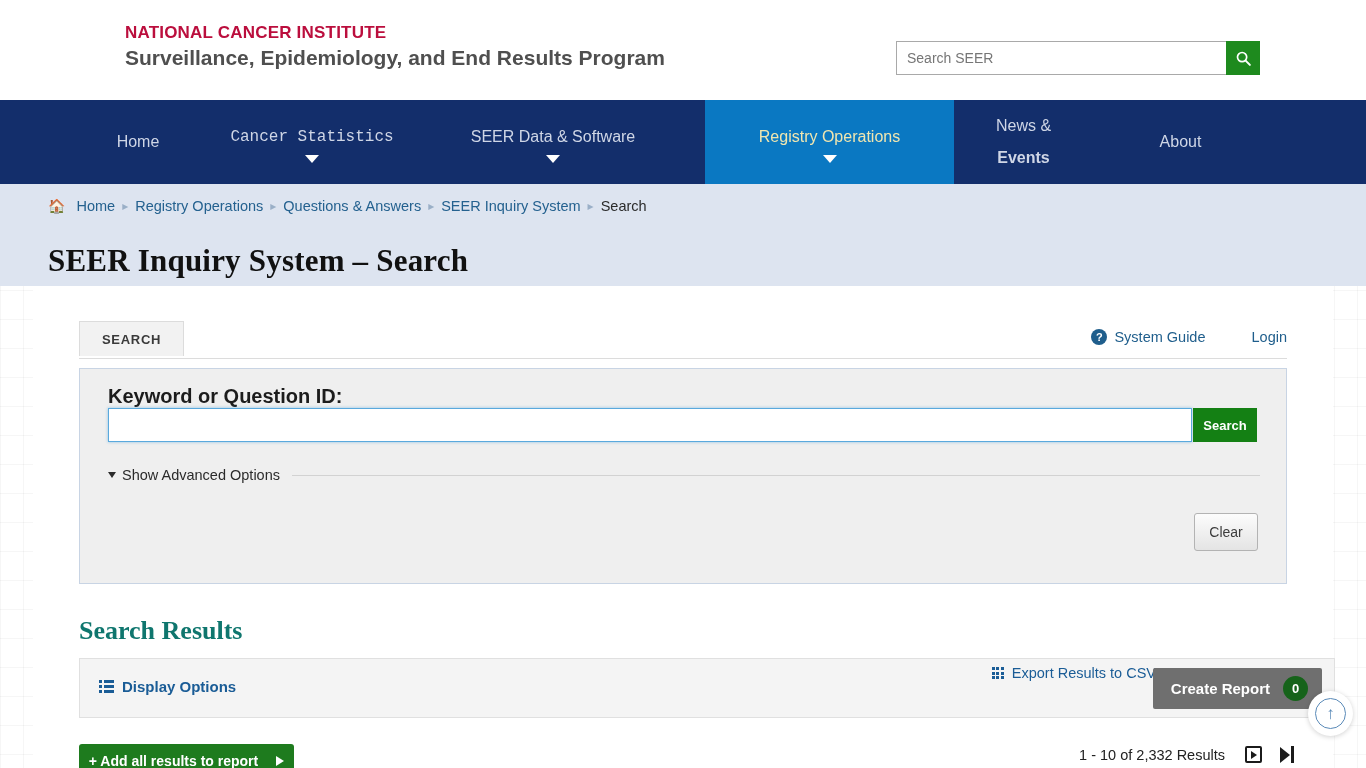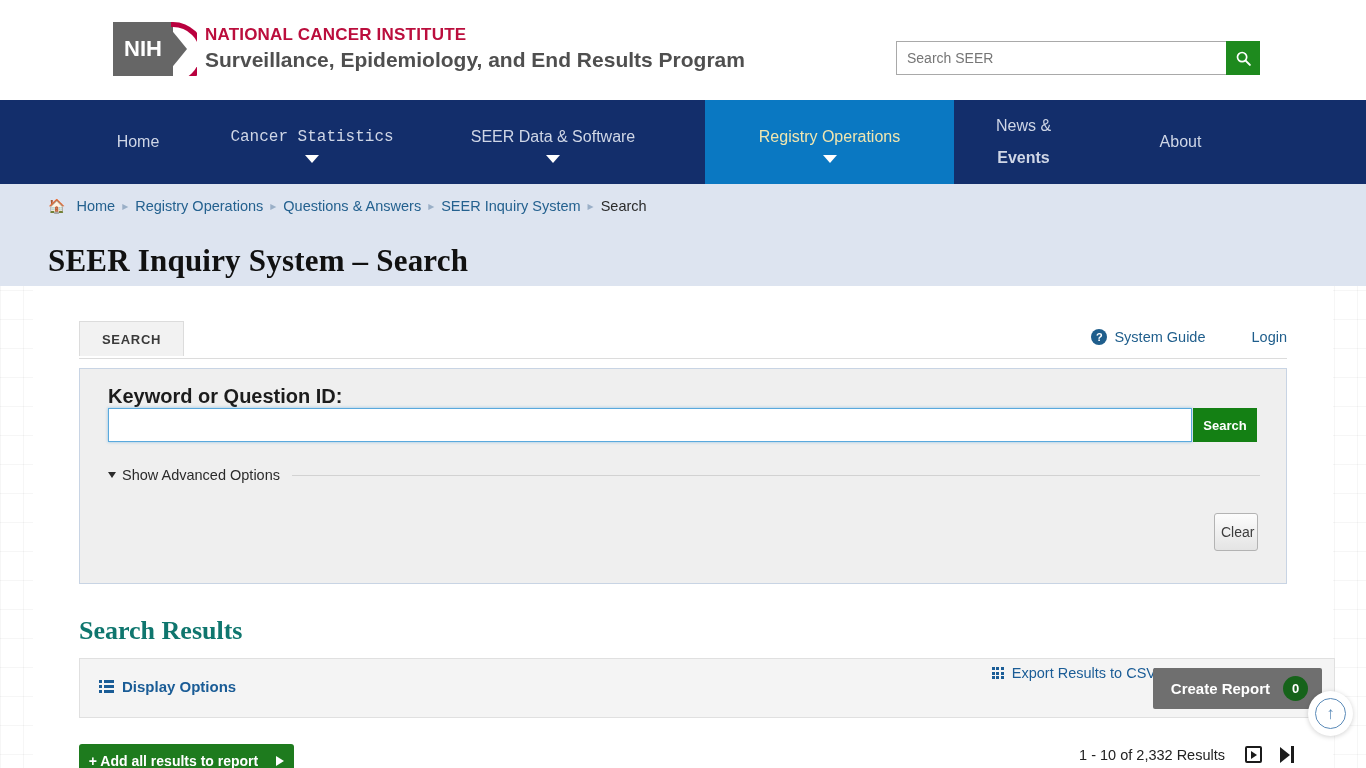--- a/index.html
+++ b/index.html
@@ -223,21 +223,21 @@
   }
   .adv-caret {
     width: 0; height: 0;
     border-left: 4.5px solid transparent;
     border-right: 4.5px solid transparent;
     border-top: 6px solid #2b2b2b;
   }
   .adv-rule { flex: 1; height: 1px; background: #d2d2d2; }
   .clear-btn {
     position: absolute; right: 28px; top: 144px;
-    width: 44px; height: 38px;
+    width: 64px; height: 38px;
     background: linear-gradient(#fcfcfc, #e4e4e4);
     border: 1px solid #b3b3b3; border-radius: 3px;
     font-size: 14px; color: #3c3c3c; cursor: pointer;
     font-family: "Liberation Sans", sans-serif;
   }
 
   
   .results-heading {
     position: absolute; left: 46px; top: 308px;
     font-family: "Liberation Serif", serif;
@@ -351,27 +351,20 @@
     color: #5a8ab8; font-size: 17px; line-height: 1;
   }
 </style>
 </head>
 <body>
 
 <div class="page-bg"></div>
 
 <div class="site-header">
   <div class="logo-wrap">
-    <div class="nih-mark">
-      <div class="nih-hex">
-        <span>NIH</span>
-      </div>
-      <div class="nih-chev"></div>
-      <div class="nih-arc"></div>
-    </div>
     <div class="logo-text">
       <div class="logo-line1">NATIONAL CANCER INSTITUTE</div>
       <div class="logo-line2">Surveillance, Epidemiology, and End Results Program</div>
     </div>
   </div>
 
   <div class="header-search">
     <input type="text" placeholder="Search SEER" style="">
     <button class="header-search-btn">
       <svg width="17" height="17" viewBox="0 0 24 24">

